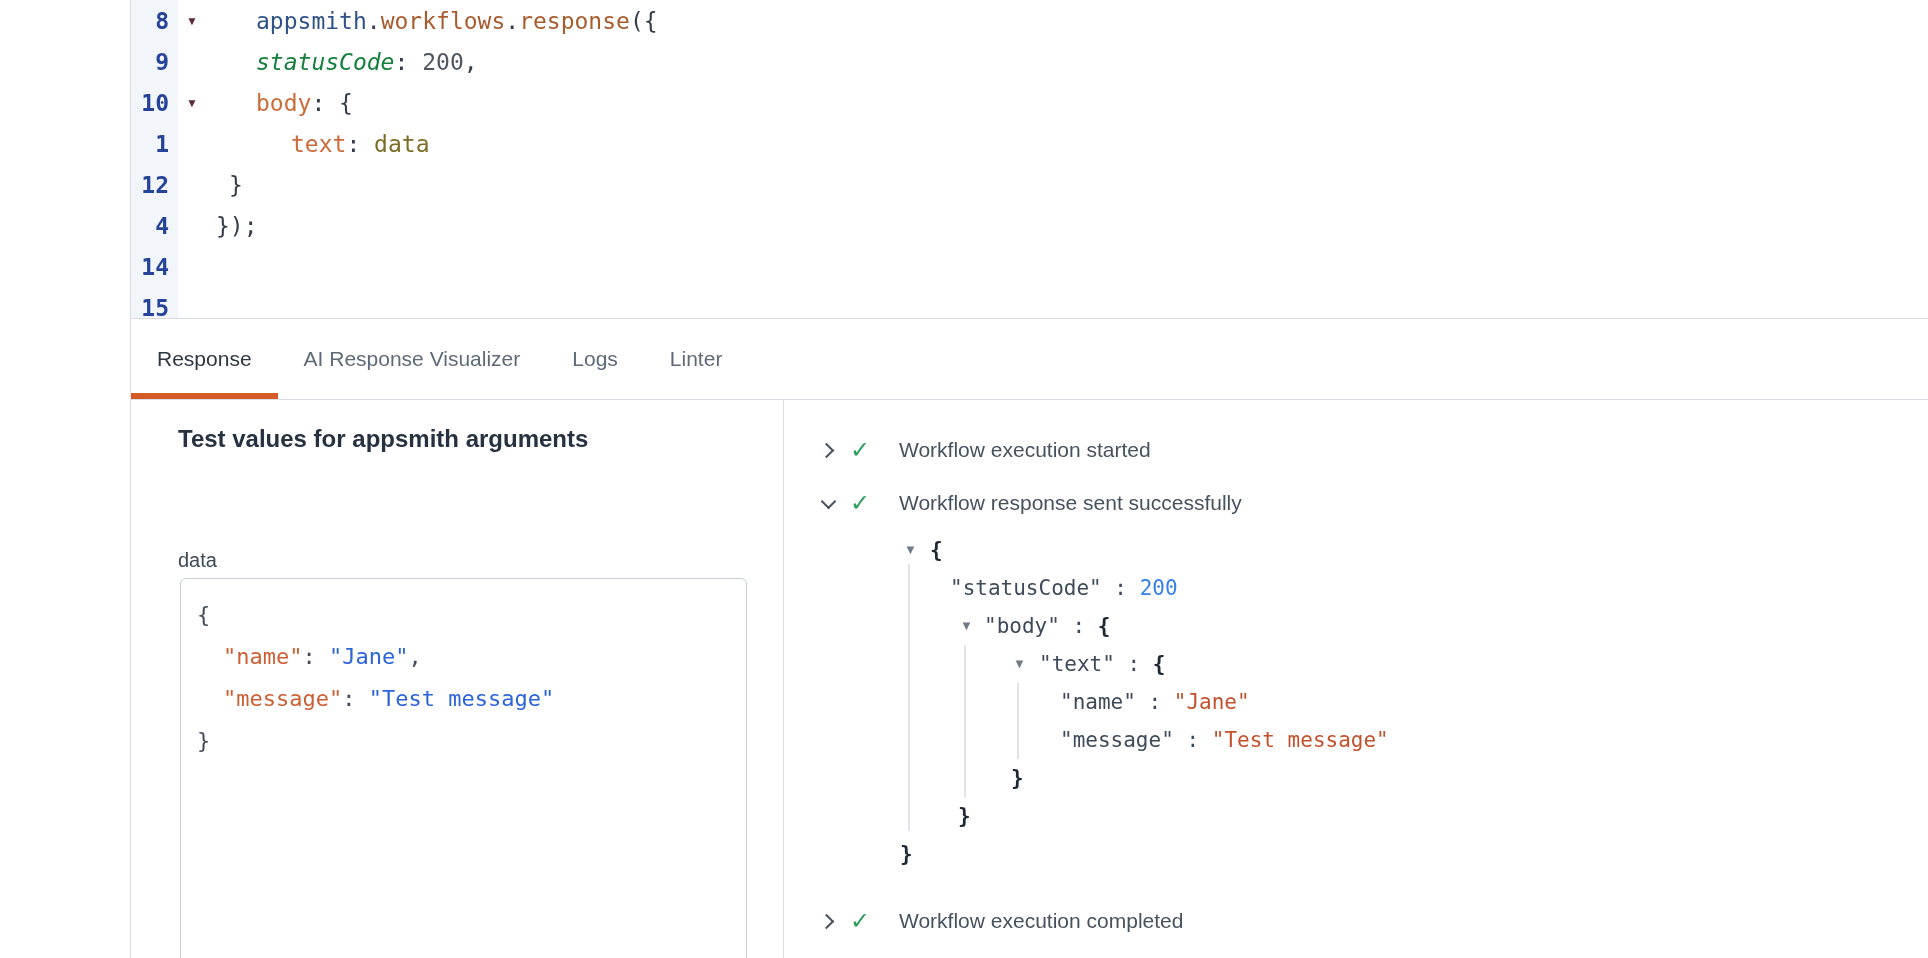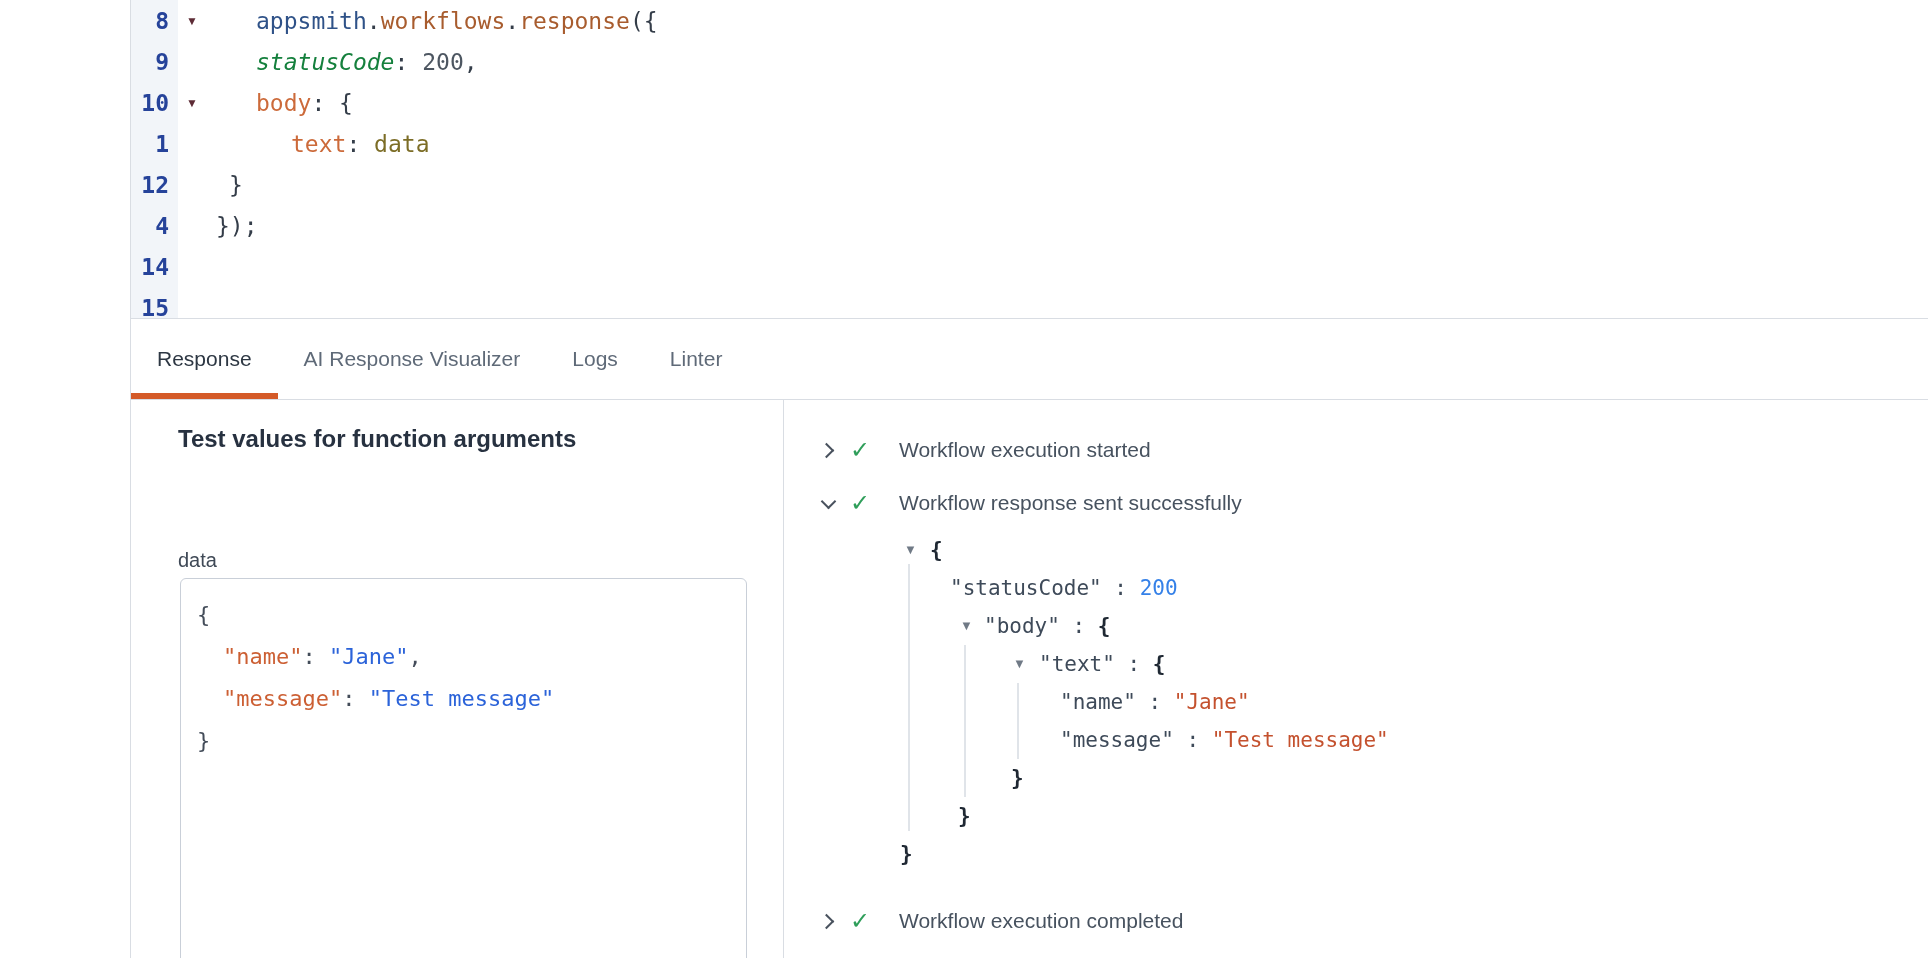--- a/index.html
+++ b/index.html
@@ -123,21 +123,21 @@
 
   <div id="tabbar">
       <div class="tab active">Response</div>
       <div class="tab">AI Response Visualizer</div>
       <div class="tab">Logs</div>
       <div class="tab">Linter</div>
     </div>
   <div class="hline" id="tabbar-bottom-line"></div>
 
   <div id="left-panel">
-    <div id="panel-title">Test values for function arguments</div>
+    <div id="panel-title">Test values for appsmith arguments</div>
     <div id="field-label">data</div>
     <div id="json-editor">
         <div class="json-line" style="padding-left: 0px;"><span style="color: rgb(67, 76, 89);">{</span></div>
         <div class="json-line" style="padding-left: 26px;"><span style="color: rgb(204, 95, 51);">"name"</span><span style="color: rgb(67, 76, 89);">: </span><span style="color: rgb(43, 99, 217);">"Jane"</span><span style="color: rgb(67, 76, 89);">,</span></div>
         <div class="json-line" style="padding-left: 26px;"><span style="color: rgb(204, 95, 51);">"message"</span><span style="color: rgb(67, 76, 89);">: </span><span style="color: rgb(43, 99, 217);">"Test message"</span></div>
         <div class="json-line" style="padding-left: 0px;"><span style="color: rgb(67, 76, 89);">}</span></div>
       </div>
   </div>
 
   <div class="vline" id="panel-divider"></div>

